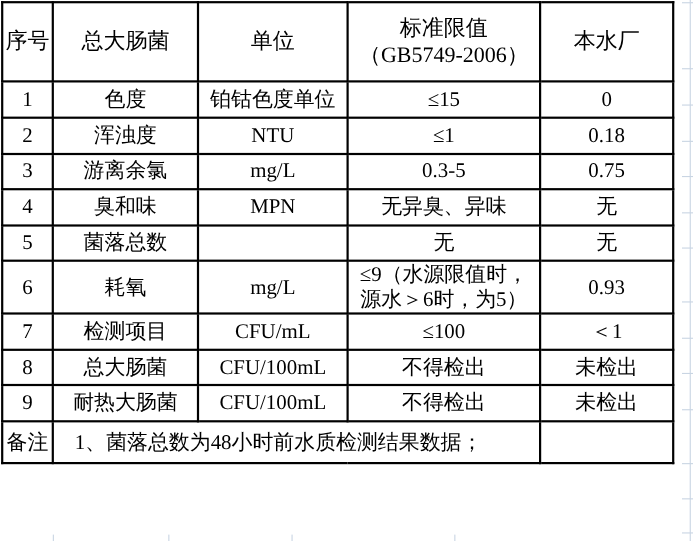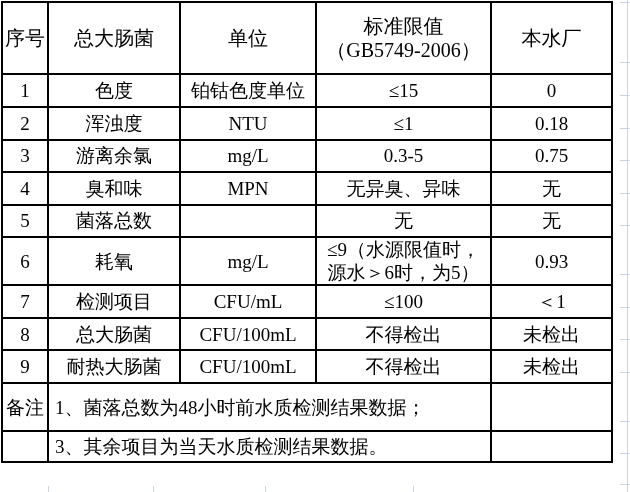--- a/index.html
+++ b/index.html
@@ -32,21 +32,21 @@
     font-weight: normal;
     padding: 0 2px;
     line-height: 1.22;
     overflow: hidden;
   }
   th {
     font-size: 20px;
   }
   .remark-text {
     text-align: left;
-    padding-left: 6px;
+    padding-left: 19px;
   }
   .stub {
     position: absolute;
   }
 </style>
 </head>
 <body>
 
 <div class="sheet">
   <table>
@@ -132,32 +132,27 @@
     </tr>
 
     <tr style="height:33px">
       <td>9</td>
       <td>耐热大肠菌</td>
       <td>CFU/100mL</td>
       <td>不得检出</td>
       <td>未检出</td>
     </tr>
 
-    <tr style="height:48px">
+    <tr style="height:38px">
       <td>备注</td>
       <td class="remark-text" colspan="3">1、菌落总数为48小时前水质检测结果数据；</td>
       <td></td>
     </tr>
 
 
-    <tr style="height:31px">
-      <td></td>
-      <td class="remark-text" colspan="3">3、其余项目为当天水质检测结果数据。</td>
-      <td></td>
-    </tr>
   </tbody>
     </table>
 </div>
 
 <div class="stub" style="left: 620px; top: 2px; width: 10px; height: 1px; background: rgb(201, 213, 227);"></div>
 <div class="stub" style="left: 620px; top: 62px; width: 10px; height: 1px; background: rgb(201, 213, 227);"></div>
 <div class="stub" style="left: 620px; top: 95px; width: 10px; height: 1px; background: rgb(201, 213, 227);"></div>
 <div class="stub" style="left: 620px; top: 128px; width: 10px; height: 1px; background: rgb(201, 213, 227);"></div>
 <div class="stub" style="left: 620px; top: 160px; width: 10px; height: 1px; background: rgb(201, 213, 227);"></div>
 <div class="stub" style="left: 620px; top: 193px; width: 10px; height: 1px; background: rgb(201, 213, 227);"></div>

